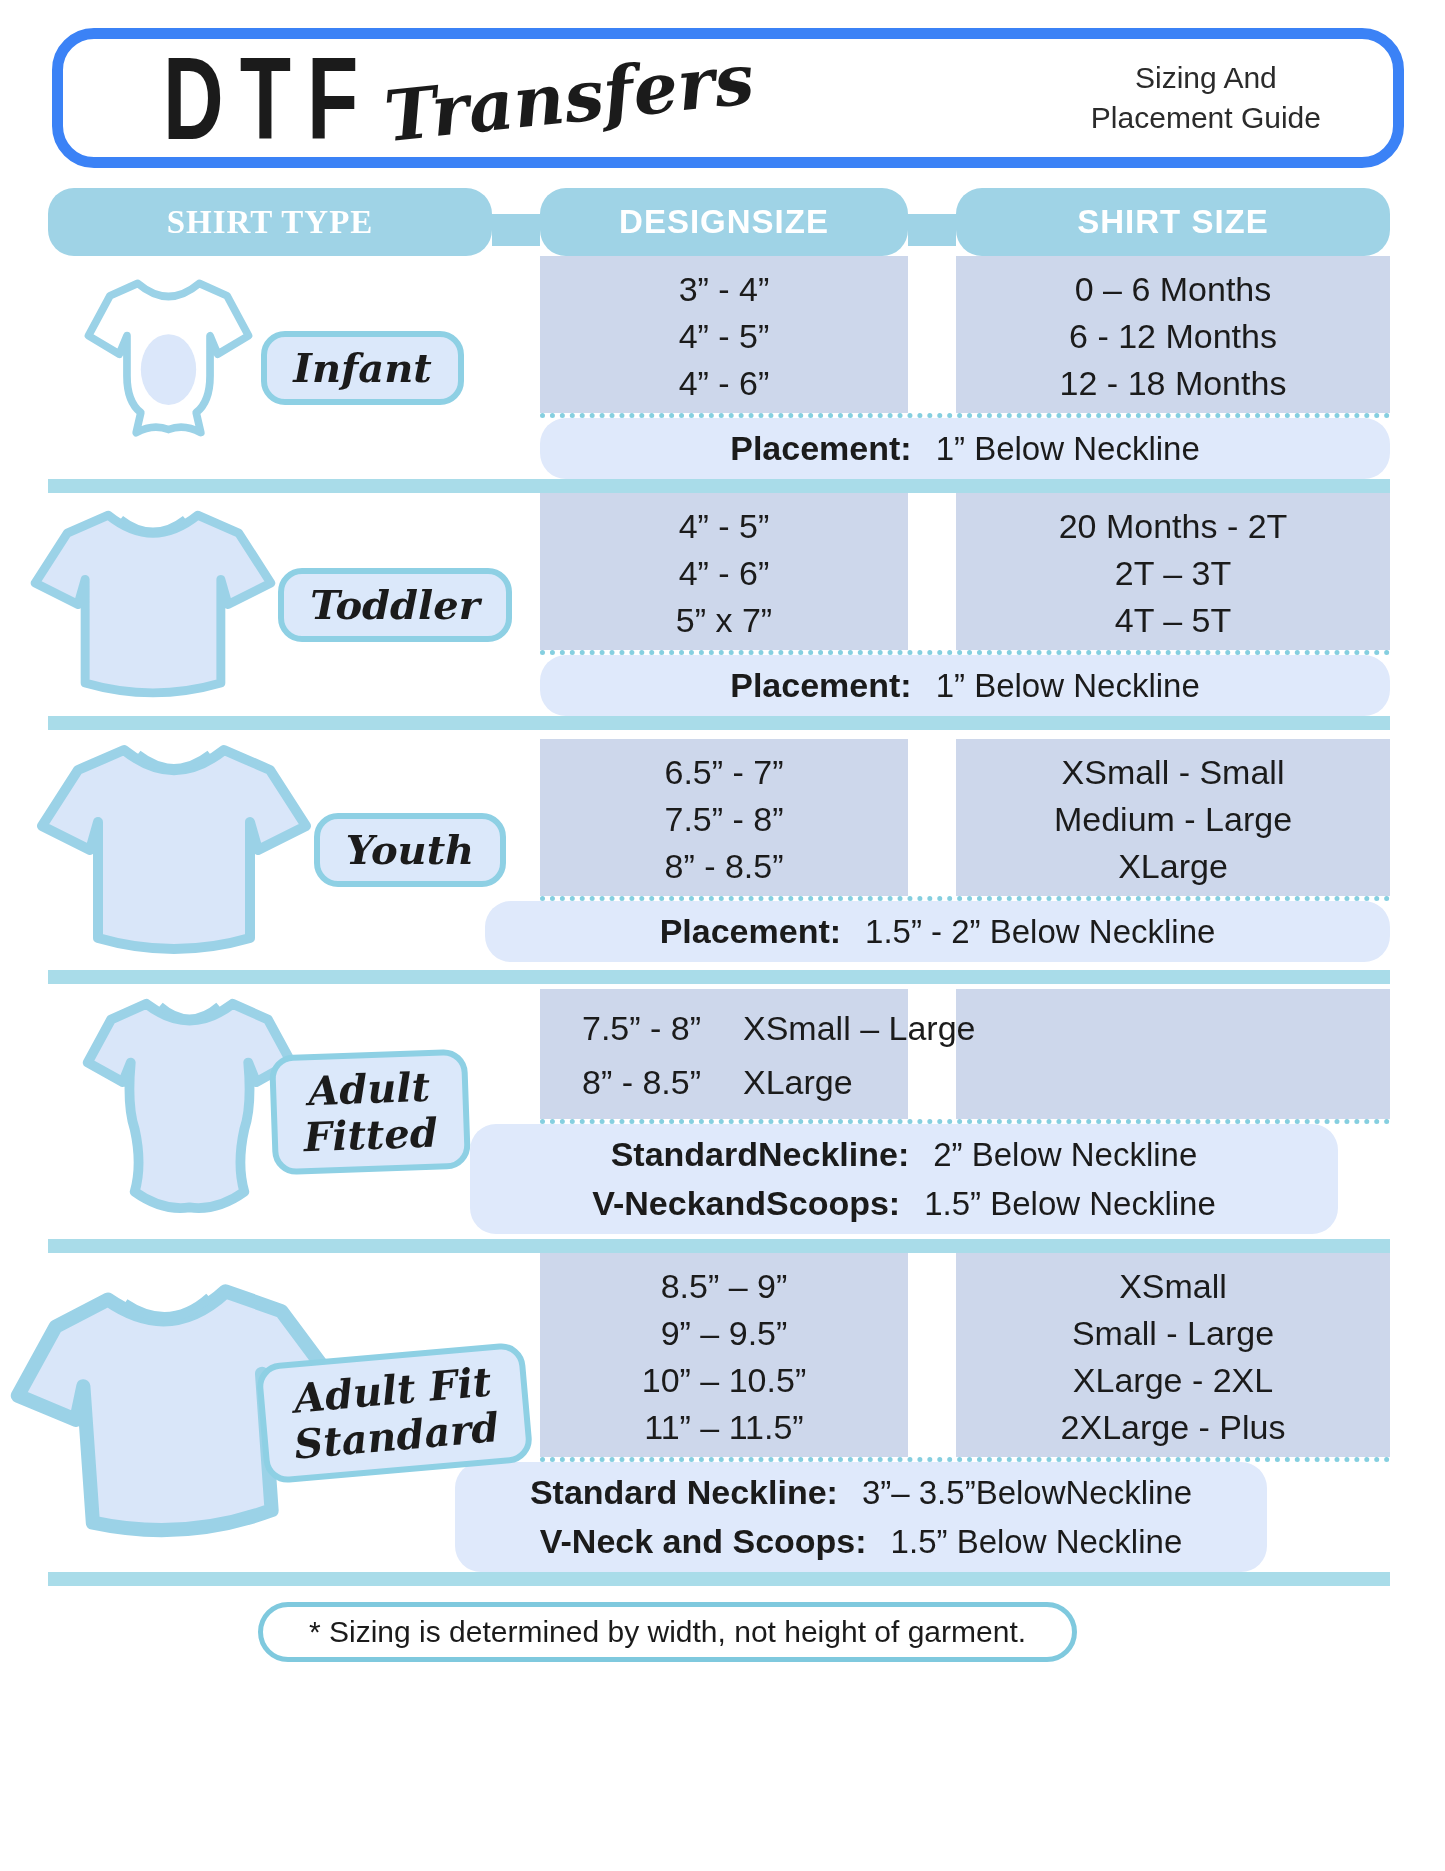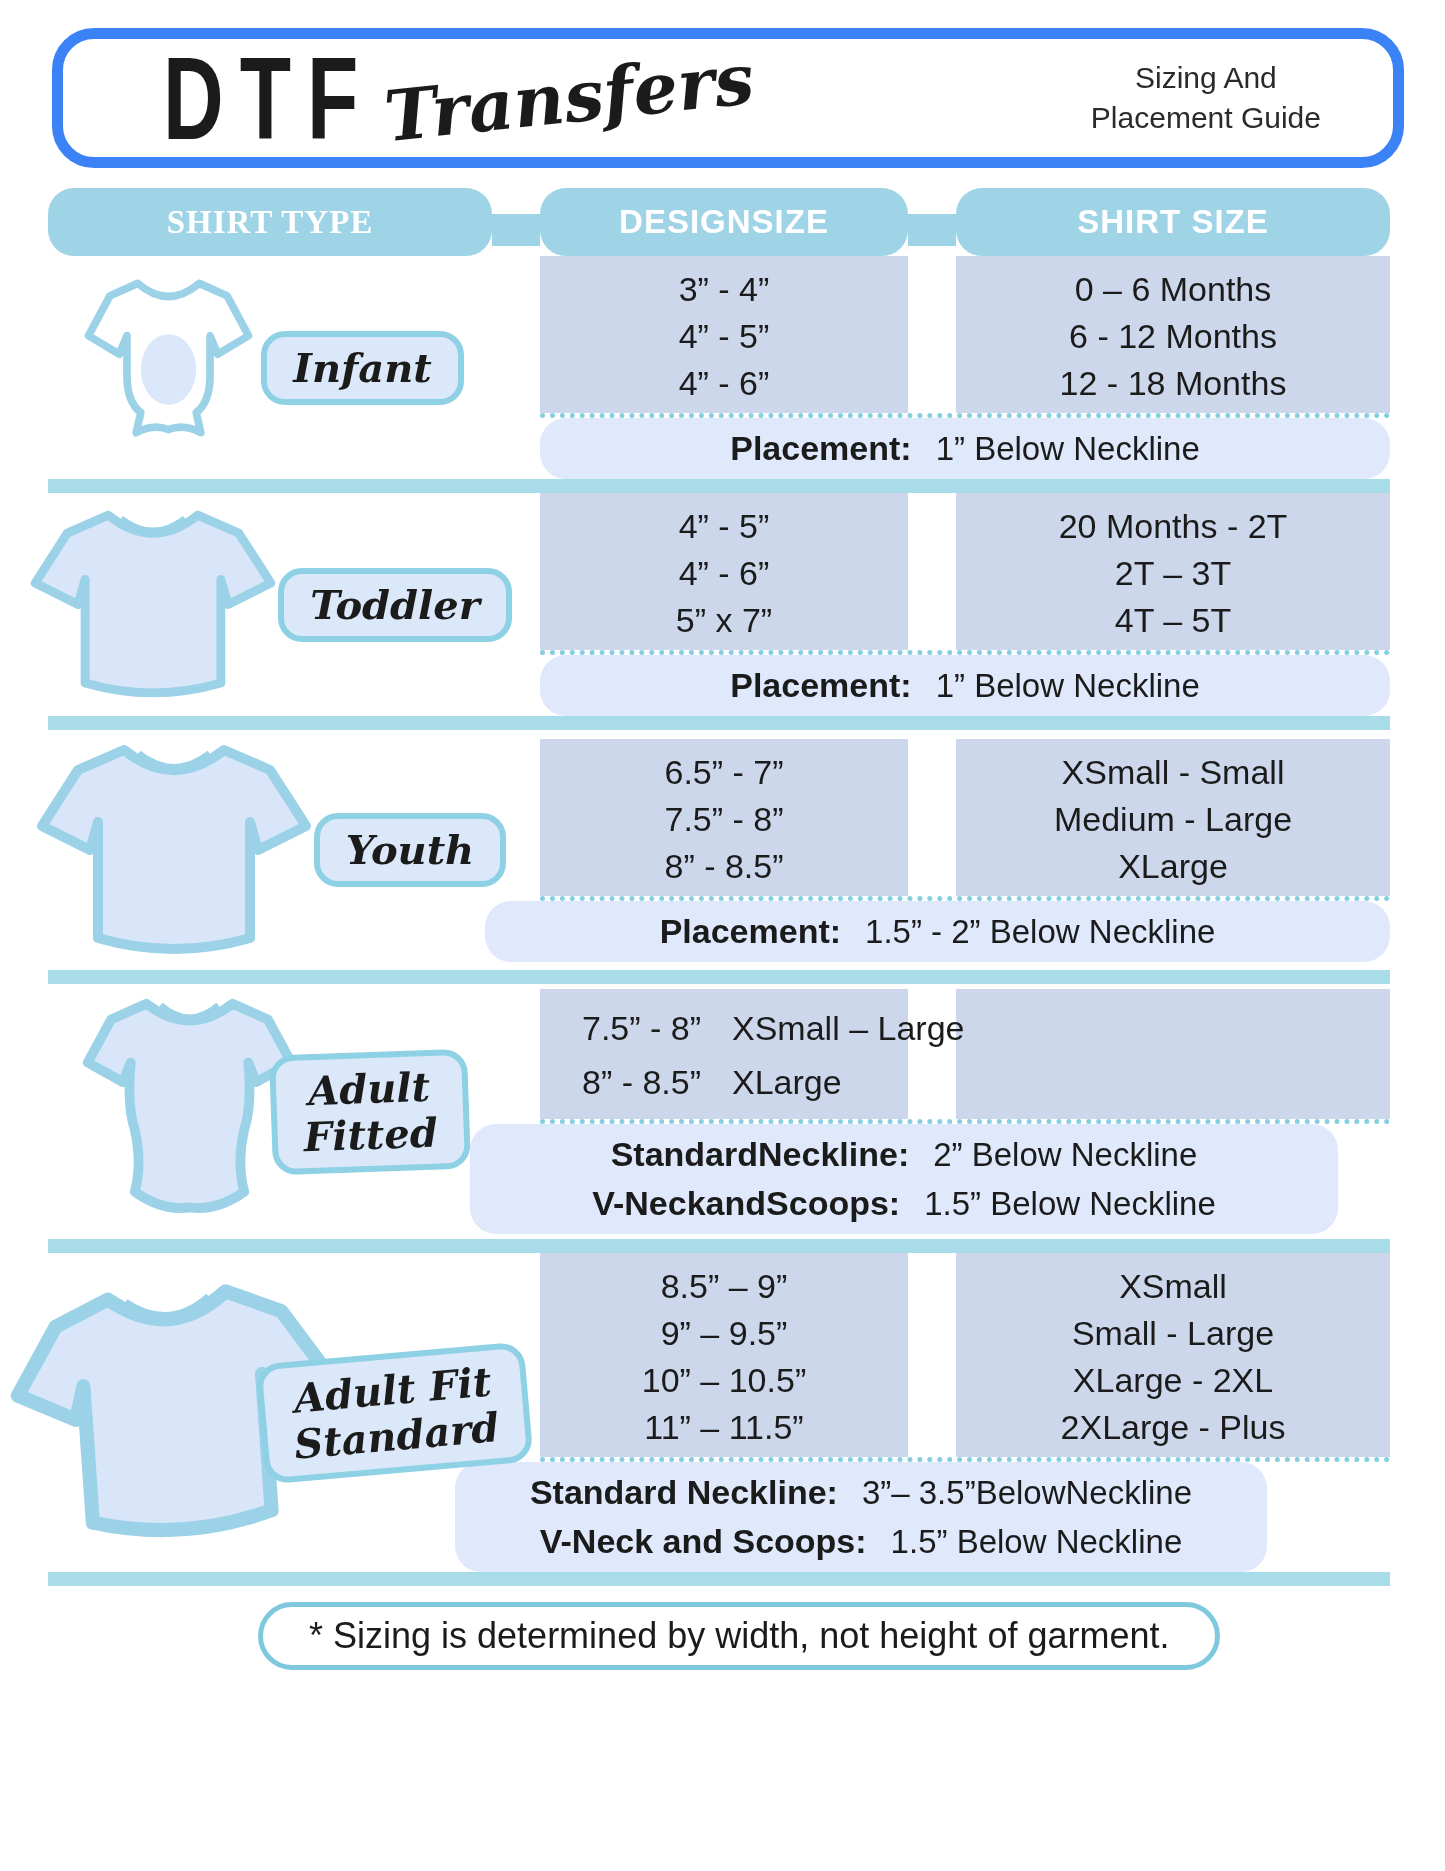--- a/index.html
+++ b/index.html
@@ -40,40 +40,40 @@
   .pl-label{font-weight:bold;font-size:34px;}
   .divider{height:14px;background:#a9dce9;margin-left:48px;width:1342px;}
 
   
   .fitted-blocks{position:relative;padding:12px 0 10px;}
   .bg{position:absolute;top:0;bottom:0;}
   .bg-design{left:0;width:368px;background:#cdd7eb;}
   .bg-shirt{left:416px;width:434px;background:#cdd7eb;}
   .pair{position:relative;display:flex;font-size:34px;line-height:54px;white-space:nowrap;}
   .pair .p-design{width:175px;text-align:center;padding-left:14px;}
-  .pair .p-shirt{margin-left:3px;}
+  .pair .p-shirt{margin-left:14px;}
 
   .s3 .placement{margin-left:-55px;width:905px;}
   .s4 .placement{margin-left:-70px;width:868px;}
   .s5 .placement{margin-left:-85px;width:812px;}
 
   
   .label-box{border:6px solid #8ed0e4;border-radius:24px;background:#dbe8fa;
              padding:8px 26px;text-align:center;position:relative;z-index:2;}
   .script{font-family:"DejaVu Serif",serif;font-style:italic;font-weight:bold;
           font-size:40px;line-height:1.15;display:block;white-space:nowrap;}
   .s4 .label-box{transform:rotate(-2deg);margin-left:-36px;}
   .s5 .label-box{transform:rotate(-5deg);margin-left:-80px;}
 
   .icon{flex:none;}
   .s5 .icon{transform:rotate(-4deg);}
 
   
   .footer{margin-top:16px;margin-left:258px;display:inline-block;border:5px solid #7fc9de;
-          border-radius:40px;padding:8px 46px;font-size:36px;background:#fff;white-space:nowrap;}
+          border-radius:40px;padding:8px 46px;font-size:30px;background:#fff;white-space:nowrap;}
 </style>
 </head>
 <body>
 
 <div class="page">
 
   
   <div class="header-box">
     <div class="brand">
       <span class="dtf">DTF</span>

